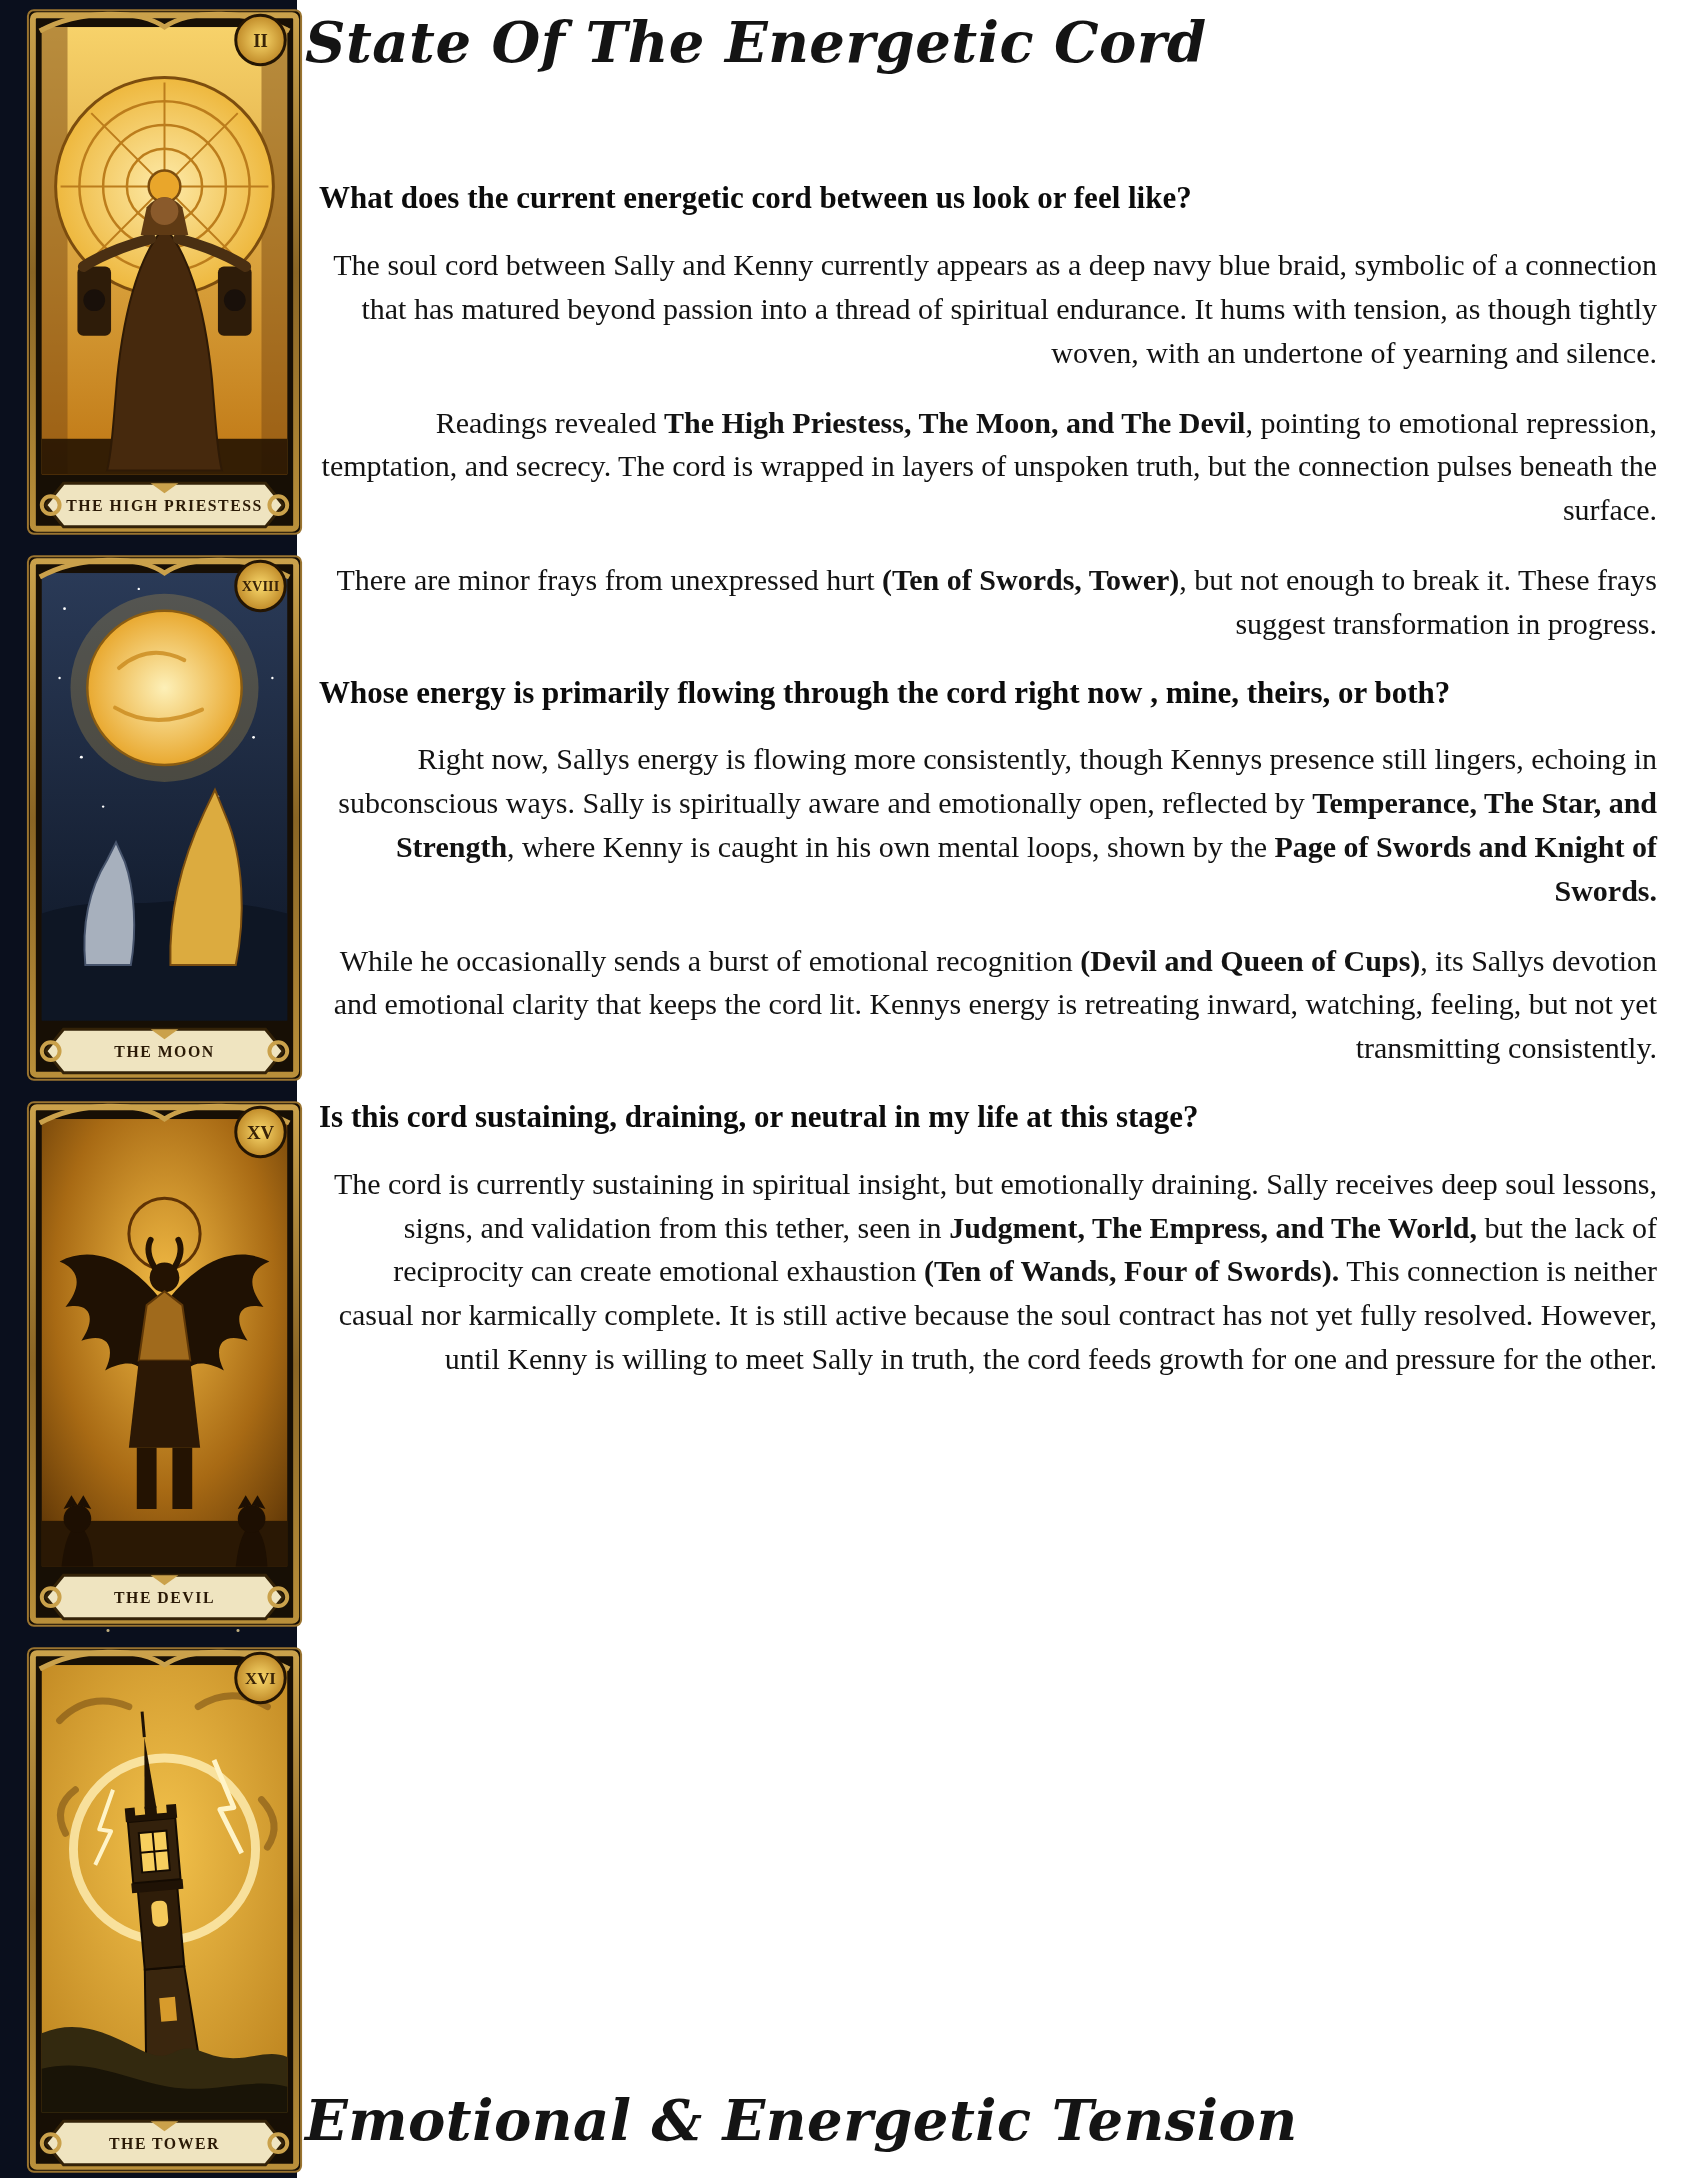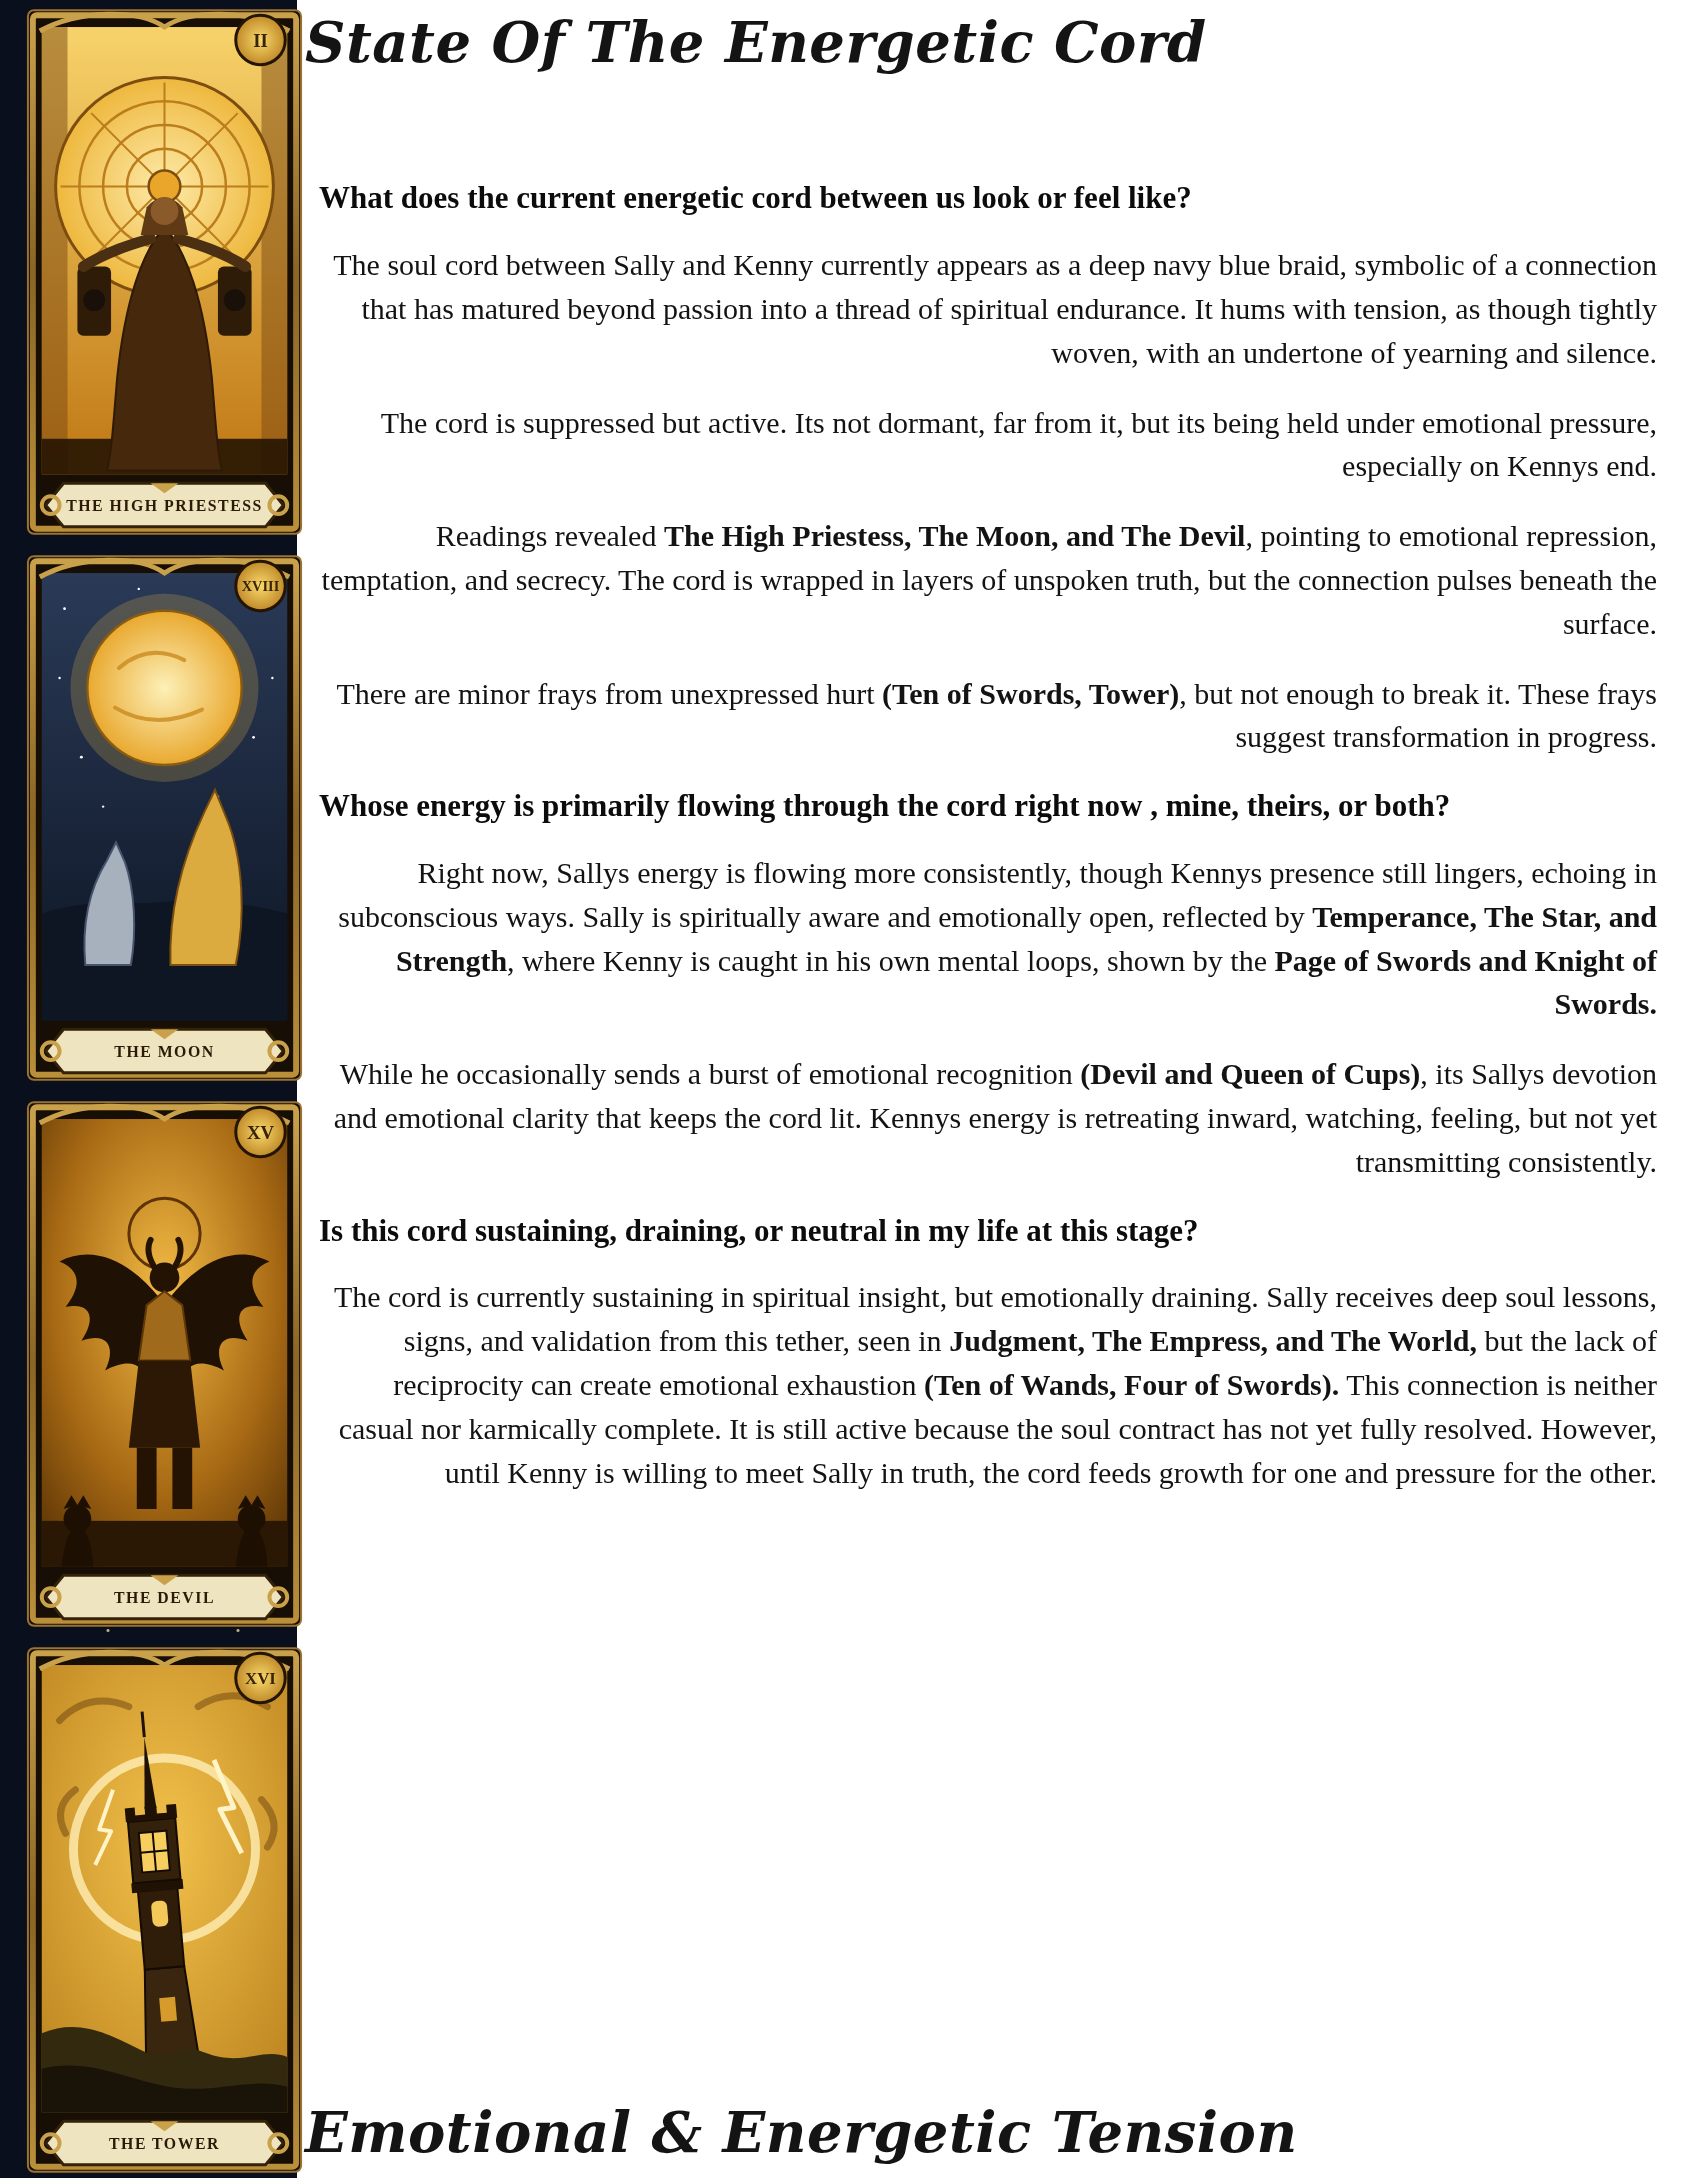--- a/index.html
+++ b/index.html
@@ -19,21 +19,21 @@
     background-size:88px 100px,130px 149px,209px 171px;
     background-position:7px 13px,43px 66px,82px 29px;
   }
   .card{margin:0;width:289px;height:538px;position:relative;}
   .card svg{display:block;}
   .num-text{font-family:"Liberation Serif",serif;font-weight:bold;fill:#3a2408;}
   .label-text{font-family:"Liberation Serif",serif;font-weight:bold;fill:#2b1a06;letter-spacing:1.5px;font-size:16px;}
   
   .content{
     flex:1;box-sizing:border-box;height:2178px;min-width:0;
-    padding:6px 26px 0 22px;display:flex;flex-direction:column;
+    padding:6px 26px 12px 22px;display:flex;flex-direction:column;
   }
   .script-title{
     font-family:"DejaVu Serif",serif;font-style:italic;font-weight:700;
     font-size:56px;line-height:1.15;color:#141414;letter-spacing:0.5px;
     margin:4px 0 0 -14px;
   }
   .script-title.top{margin-bottom:91px;}
   .script-title.bottom{margin-top:auto;margin-bottom:14px;}
   .question{
     font-size:31px;font-weight:bold;line-height:1.35;color:#0c0c0c;
@@ -283,21 +283,20 @@
       </svg>
     </figure>
 
   </aside>
 
   <main class="content">
     <h1 class="script-title top">State Of The Energetic Cord</h1>
     <section>
         <h2 class="question"><span>What does the current energetic cord between us look or feel like?</span></h2>
         <p class="para"><span>The soul cord between Sally and Kenny currently appears as a deep navy blue braid, symbolic of a connection that has matured beyond passion into a thread of spiritual endurance. It hums with tension, as though tightly woven, with an undertone of yearning and silence.</span></p>
-        <p class="para"><span>The cord is suppressed but active. Its not dormant, far from it, but its being held under emotional pressure, especially on Kennys end.</span></p>
         <p class="para"><span>Readings revealed </span><span class="bold">The High Priestess, The Moon, and The Devil</span><span>, pointing to emotional repression, temptation, and secrecy. The cord is wrapped in layers of unspoken truth, but the connection pulses beneath the surface.</span></p>
         <p class="para"><span>There are minor frays from unexpressed hurt </span><span class="bold">(Ten of Swords, Tower)</span><span>, but not enough to break it. These frays suggest transformation in progress.</span></p>
         <h2 class="question"><span>Whose energy is primarily flowing through the cord right now , mine, theirs, or both?</span></h2>
         <p class="para"><span>Right now, Sallys energy is flowing more consistently, though Kennys presence still lingers, echoing in subconscious ways. Sally is spiritually aware and emotionally open, reflected by </span><span class="bold">Temperance, The Star, and Strength</span><span>, where Kenny is caught in his own mental loops, shown by the </span><span class="bold">Page of Swords and Knight of Swords.</span></p>
         <p class="para"><span>While he occasionally sends a burst of emotional recognition </span><span class="bold">(Devil and Queen of Cups)</span><span>, its Sallys devotion and emotional clarity that keeps the cord lit. Kennys energy is retreating inward, watching, feeling, but not yet transmitting consistently.</span></p>
         <h2 class="question"><span>Is this cord sustaining, draining, or neutral in my life at this stage?</span></h2>
         <p class="para"><span>The cord is currently sustaining in spiritual insight, but emotionally draining. Sally receives deep soul lessons, signs, and validation from this tether, seen in </span><span class="bold">Judgment, The Empress, and The World,</span><span> but the lack of reciprocity can create emotional exhaustion </span><span class="bold">(Ten of Wands, Four of Swords).</span><span> This connection is neither casual nor karmically complete. It is still active because the soul contract has not yet fully resolved. However, until Kenny is willing to meet Sally in truth, the cord feeds growth for one and pressure for the other.</span></p>
       </section>
     <h1 class="script-title bottom">Emotional &amp; Energetic Tension</h1>
   </main>

